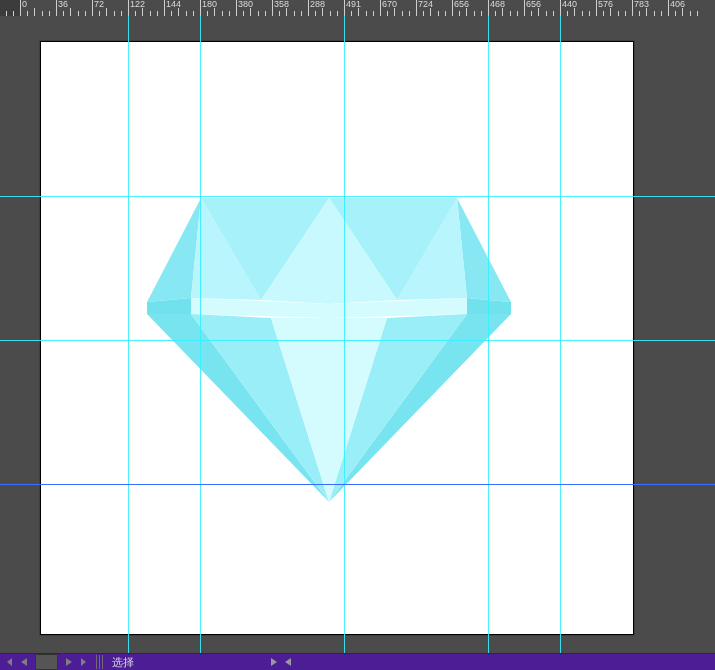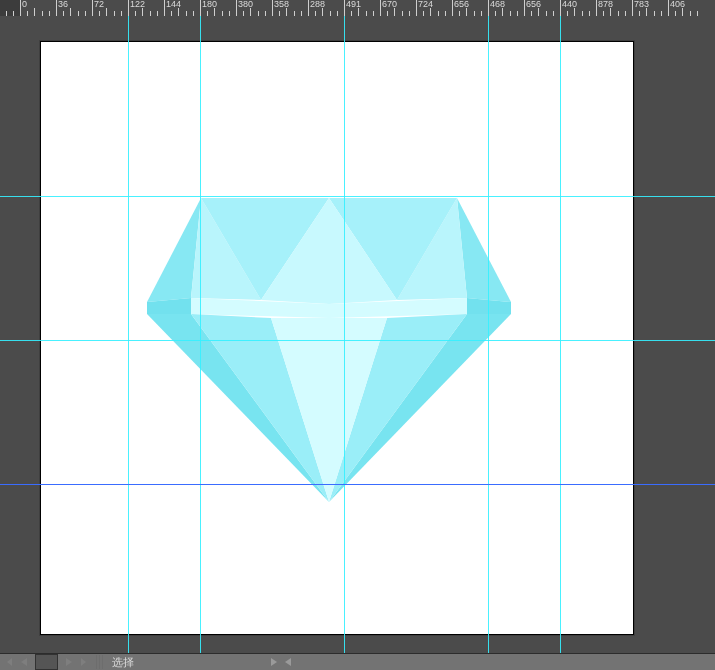--- a/index.html
+++ b/index.html
@@ -26,21 +26,21 @@
   .guides{position:absolute;left:0;top:16px;width:715px;height:638px;pointer-events:none;}
   .guide-h{position:absolute;left:0;width:715px;height:1px;background:#35f0ff;opacity:.9;}
   .guide-v{position:absolute;top:0;height:638px;width:1px;background:#35f0ff;opacity:.9;}
   .guide-blue-h{position:absolute;left:0;width:715px;height:1px;background:#3a6cff;}
   
   .artboard svg{position:absolute;left:0;top:0;}
 
   
   .status{
     position:absolute;left:0;bottom:0;width:715px;height:16px;
-    background:#737373;border-top:1px solid #2c2c2c;
+    background:#4c1d95;border-top:1px solid #2c2c2c;
     color:#d9d9d9;font-size:10px;display:flex;align-items:center;
   }
   .sb-btn{width:14px;height:14px;margin:0 1px;display:flex;align-items:center;justify-content:center;
           color:#7e7e7e;border-radius:2px;}
   .sb-btn svg{display:block;}
   .sb-divider{width:23px;height:16px;background:#555;margin:0 3px;border:1px solid #323232;box-sizing:border-box;}
   .sb-grab{width:7px;height:14px;margin:0 3px;background:repeating-linear-gradient(90deg,#6d6d6d 0 1px,transparent 1px 3px);}
   .sb-label{margin:0 6px;font-size:11px;color:#dcdcdc;font-family:"Microsoft YaHei","SimSun",sans-serif;}
   .sb-spacer{flex:1;}
   .sb-tri{color:#9a9a9a;}
@@ -313,21 +313,21 @@
       <div class="line"></div>
     </div>
     <div class="tick" style="left: 581.6px;">
       <div class="line"></div>
     </div>
     <div class="tick" style="left: 588.8px;">
       <div class="line"></div>
     </div>
     <div class="tick major" style="left: 596px;">
       <div class="line"></div>
-      <span>878</span>
+      <span>576</span>
     </div>
     <div class="tick" style="left: 603.2px;">
       <div class="line"></div>
     </div>
     <div class="tick mid" style="left: 610.4px;">
       <div class="line"></div>
     </div>
     <div class="tick" style="left: 617.6px;">
       <div class="line"></div>
     </div>

